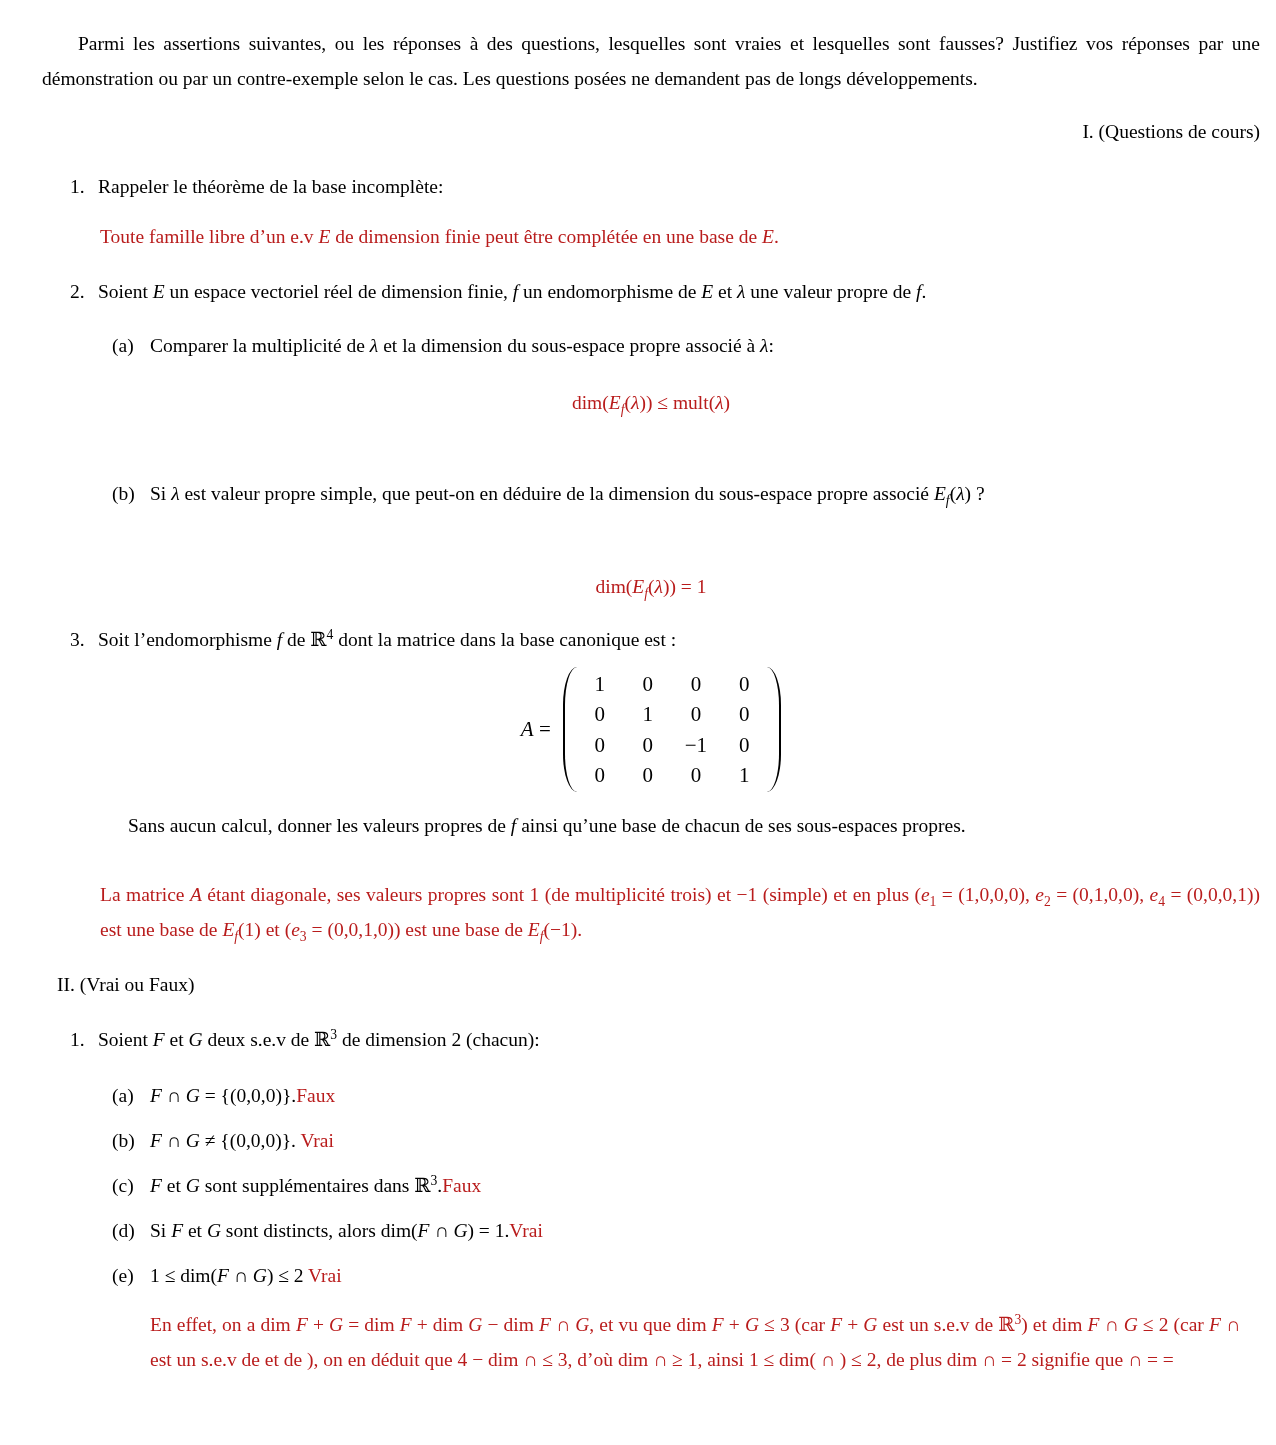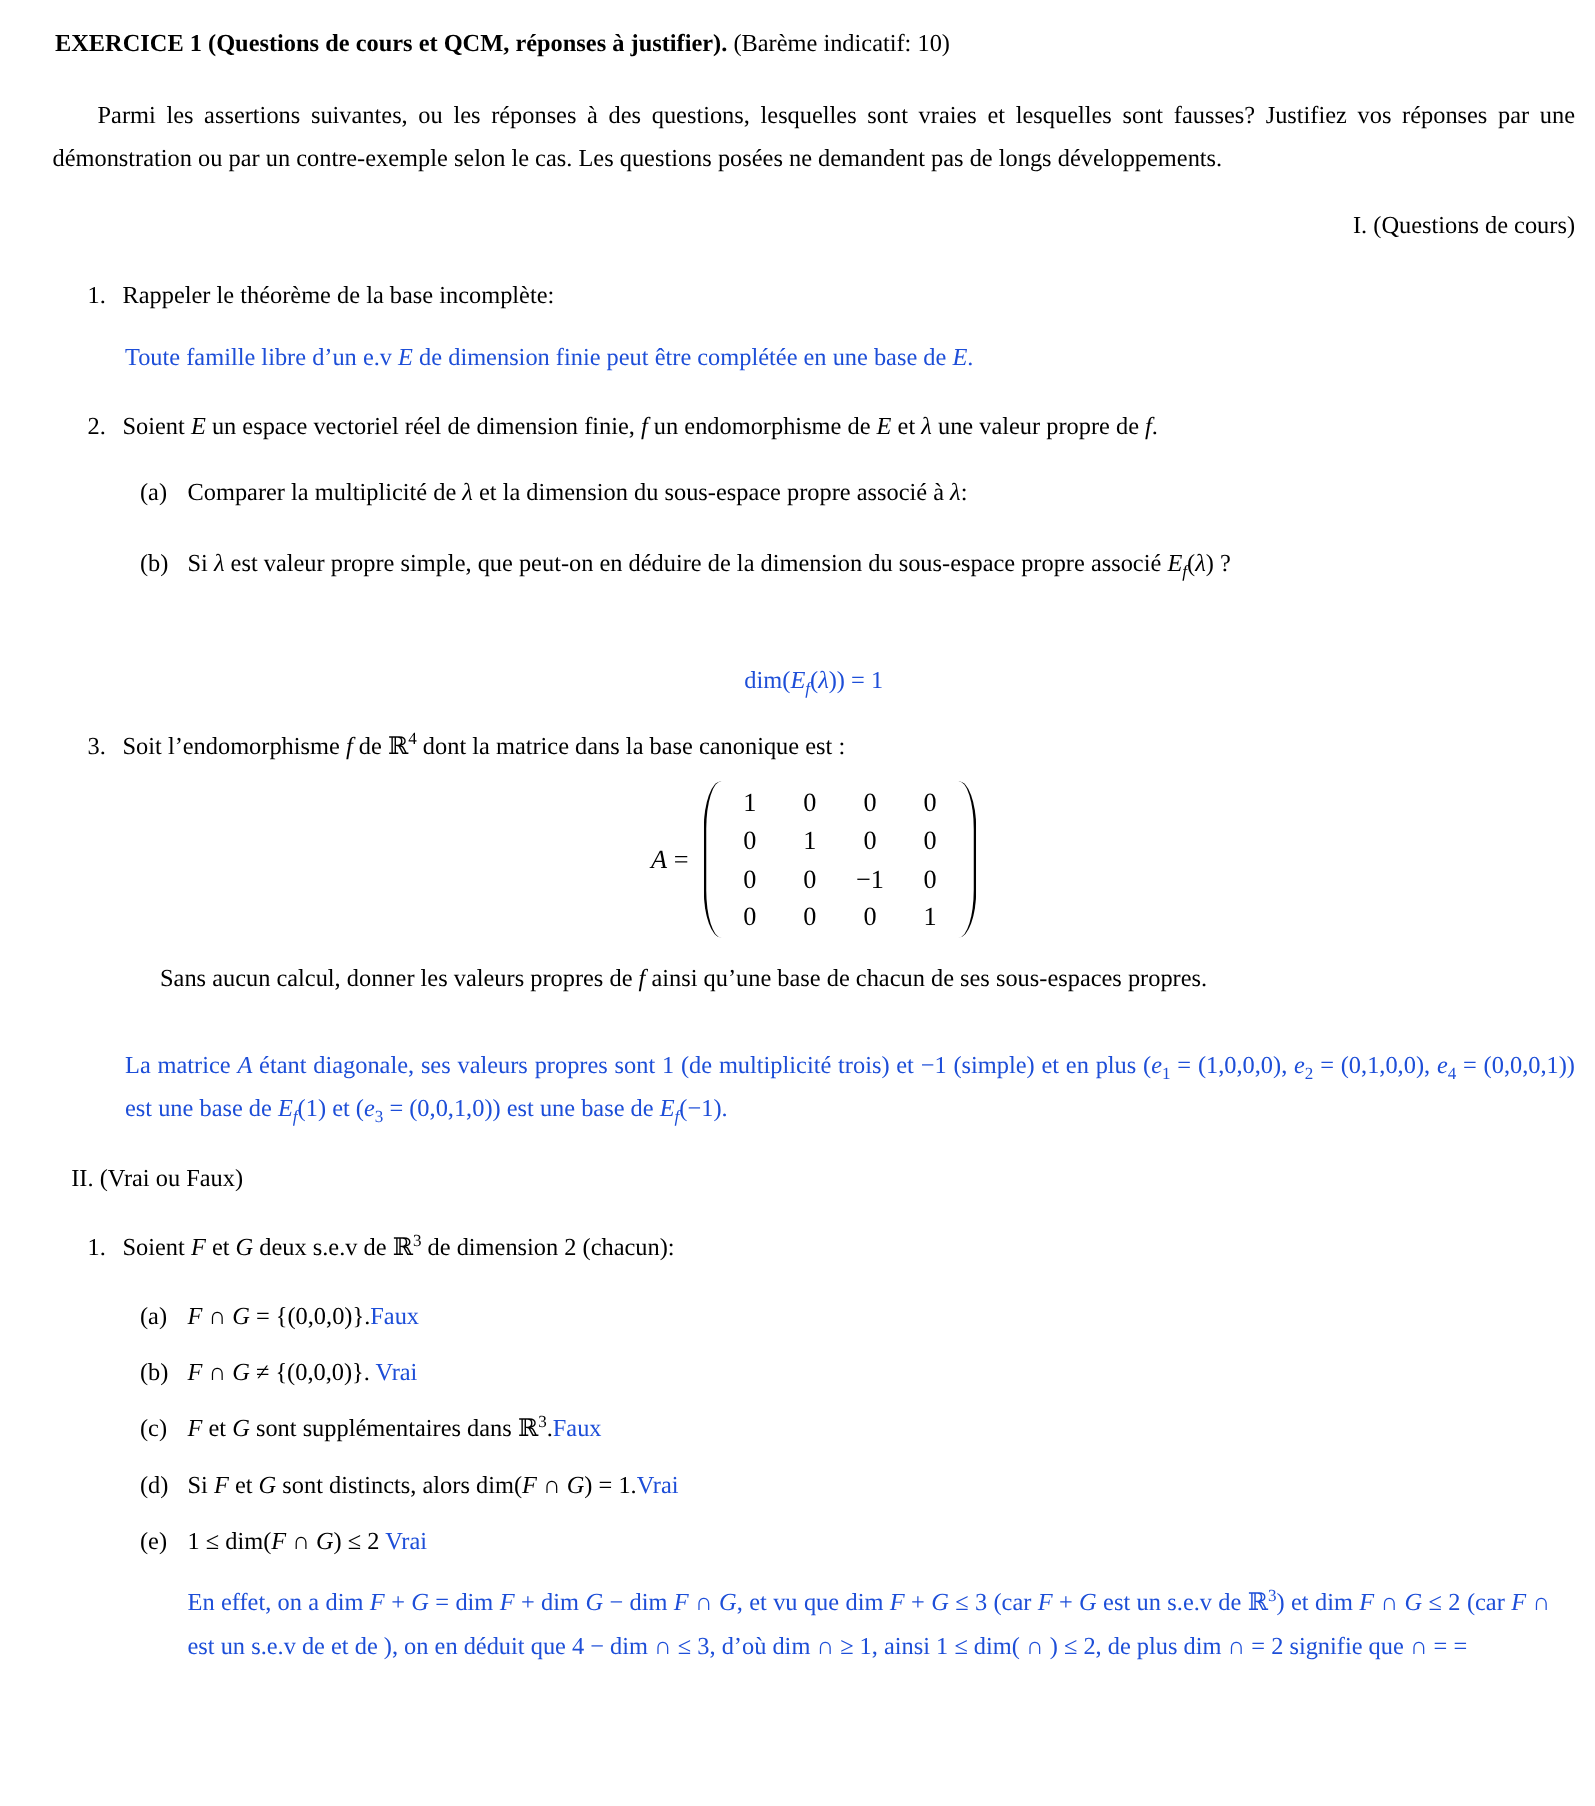--- a/index.html
+++ b/index.html
@@ -5,21 +5,21 @@
   html,body { margin:0; padding:0; background:#ffffff; }
   .page {
     width:1276px; min-height:1445px; box-sizing:border-box;
     padding:22px 16px 30px 42px;
     font-family:"Liberation Serif","DejaVu Serif",serif;
     font-size:19.5px; color:#000; line-height:1.8;
     background:#ffffff;
   }
   i { font-style:italic; }
   sub, sup { font-size:70%; line-height:0; }
-  .red { color:#1d4ed8; }
+  .red { color:#b91c1c; }
   .title { margin:0 0 26px 2px; line-height:1.4; }
   .title .bold { font-weight:bold; }
   .intro { text-align:justify; text-indent:36px; margin:4px 0 18px 0; }
   .heading { margin:0 0 20px 36px;text-align:right; }
   .heading2 { margin:0 0 20px 15px; }
   .item { display:flex; margin-left:28px; margin-bottom:15px; }
   .item-num { flex:none; width:28px; }
   .item-body { flex:1; }
   .subitem { display:flex; margin-left:70px; margin-bottom:22px; }
   .sub-label { flex:none; width:38px; }
@@ -45,41 +45,41 @@
     column-gap:26px; row-gap:4px; padding:4px 10px;
     font-size:21px; line-height:1.25;
   }
   .matrix-grid span { text-align:center; min-width:22px; }
 </style>
 </head>
 <body>
 
 <div class="page">
 
-  <p class="title"><span class="bold">EXERCICE 1 (Questions de cours et QCM, réponses à justifier).</span><span> (Barème indicatif: 10)</span></p>
 
   <p class="intro">Parmi les assertions suivantes, ou les réponses à des questions, lesquelles sont vraies et lesquelles sont fausses? Justifiez vos réponses par une démonstration ou par un contre-exemple selon le cas. Les questions posées ne demandent pas de longs développements.</p>
 
   <p class="heading">I. (Questions de cours)</p>
 
   <div class="item">
     <span class="item-num">1.</span>
     <span class="item-body">Rappeler le théorème de la base incomplète:</span>
   </div>
   <p class="answer-line red">Toute famille libre d’un e.v <i>E</i> de dimension finie peut être complétée en une base de <i>E</i>.</p>
 
   <div class="item" style="margin-bottom:18px;">
     <span class="item-num">2.</span>
     <span class="item-body">Soient <i>E</i> un espace vectoriel réel de dimension finie, <i>f</i> un endomorphisme de <i>E</i> et <i>λ</i> une valeur propre de <i>f</i>.</span>
   </div>
 
   <div class="subitem">
     <span class="sub-label">(a)</span>
     <span class="item-body">Comparer la multiplicité de <i>λ</i> et la dimension du sous-espace propre associé à <i>λ</i>:</span>
   </div>
+  <p class="formula red">dim(<i>E<sub>f</sub></i>(<i>λ</i>)) ≤ mult(<i>λ</i>)</p>
 
   <div class="subitem" style="margin-bottom:58px;">
     <span class="sub-label">(b)</span>
     <span class="item-body">Si <i>λ</i> est valeur propre simple, que peut-on en déduire de la dimension du sous-espace propre associé <i>E<sub>f</sub></i>(<i>λ</i>) ?</span>
   </div>
   <p class="formula tight red">dim(<i>E<sub>f</sub></i>(<i>λ</i>)) = 1</p>
 
   <div class="item" style="margin-bottom:10px;">
     <span class="item-num">3.</span>
     <span class="item-body">Soit l’endomorphisme <i>f</i> de ℝ<sup>4</sup> dont la matrice dans la base canonique est :</span>

